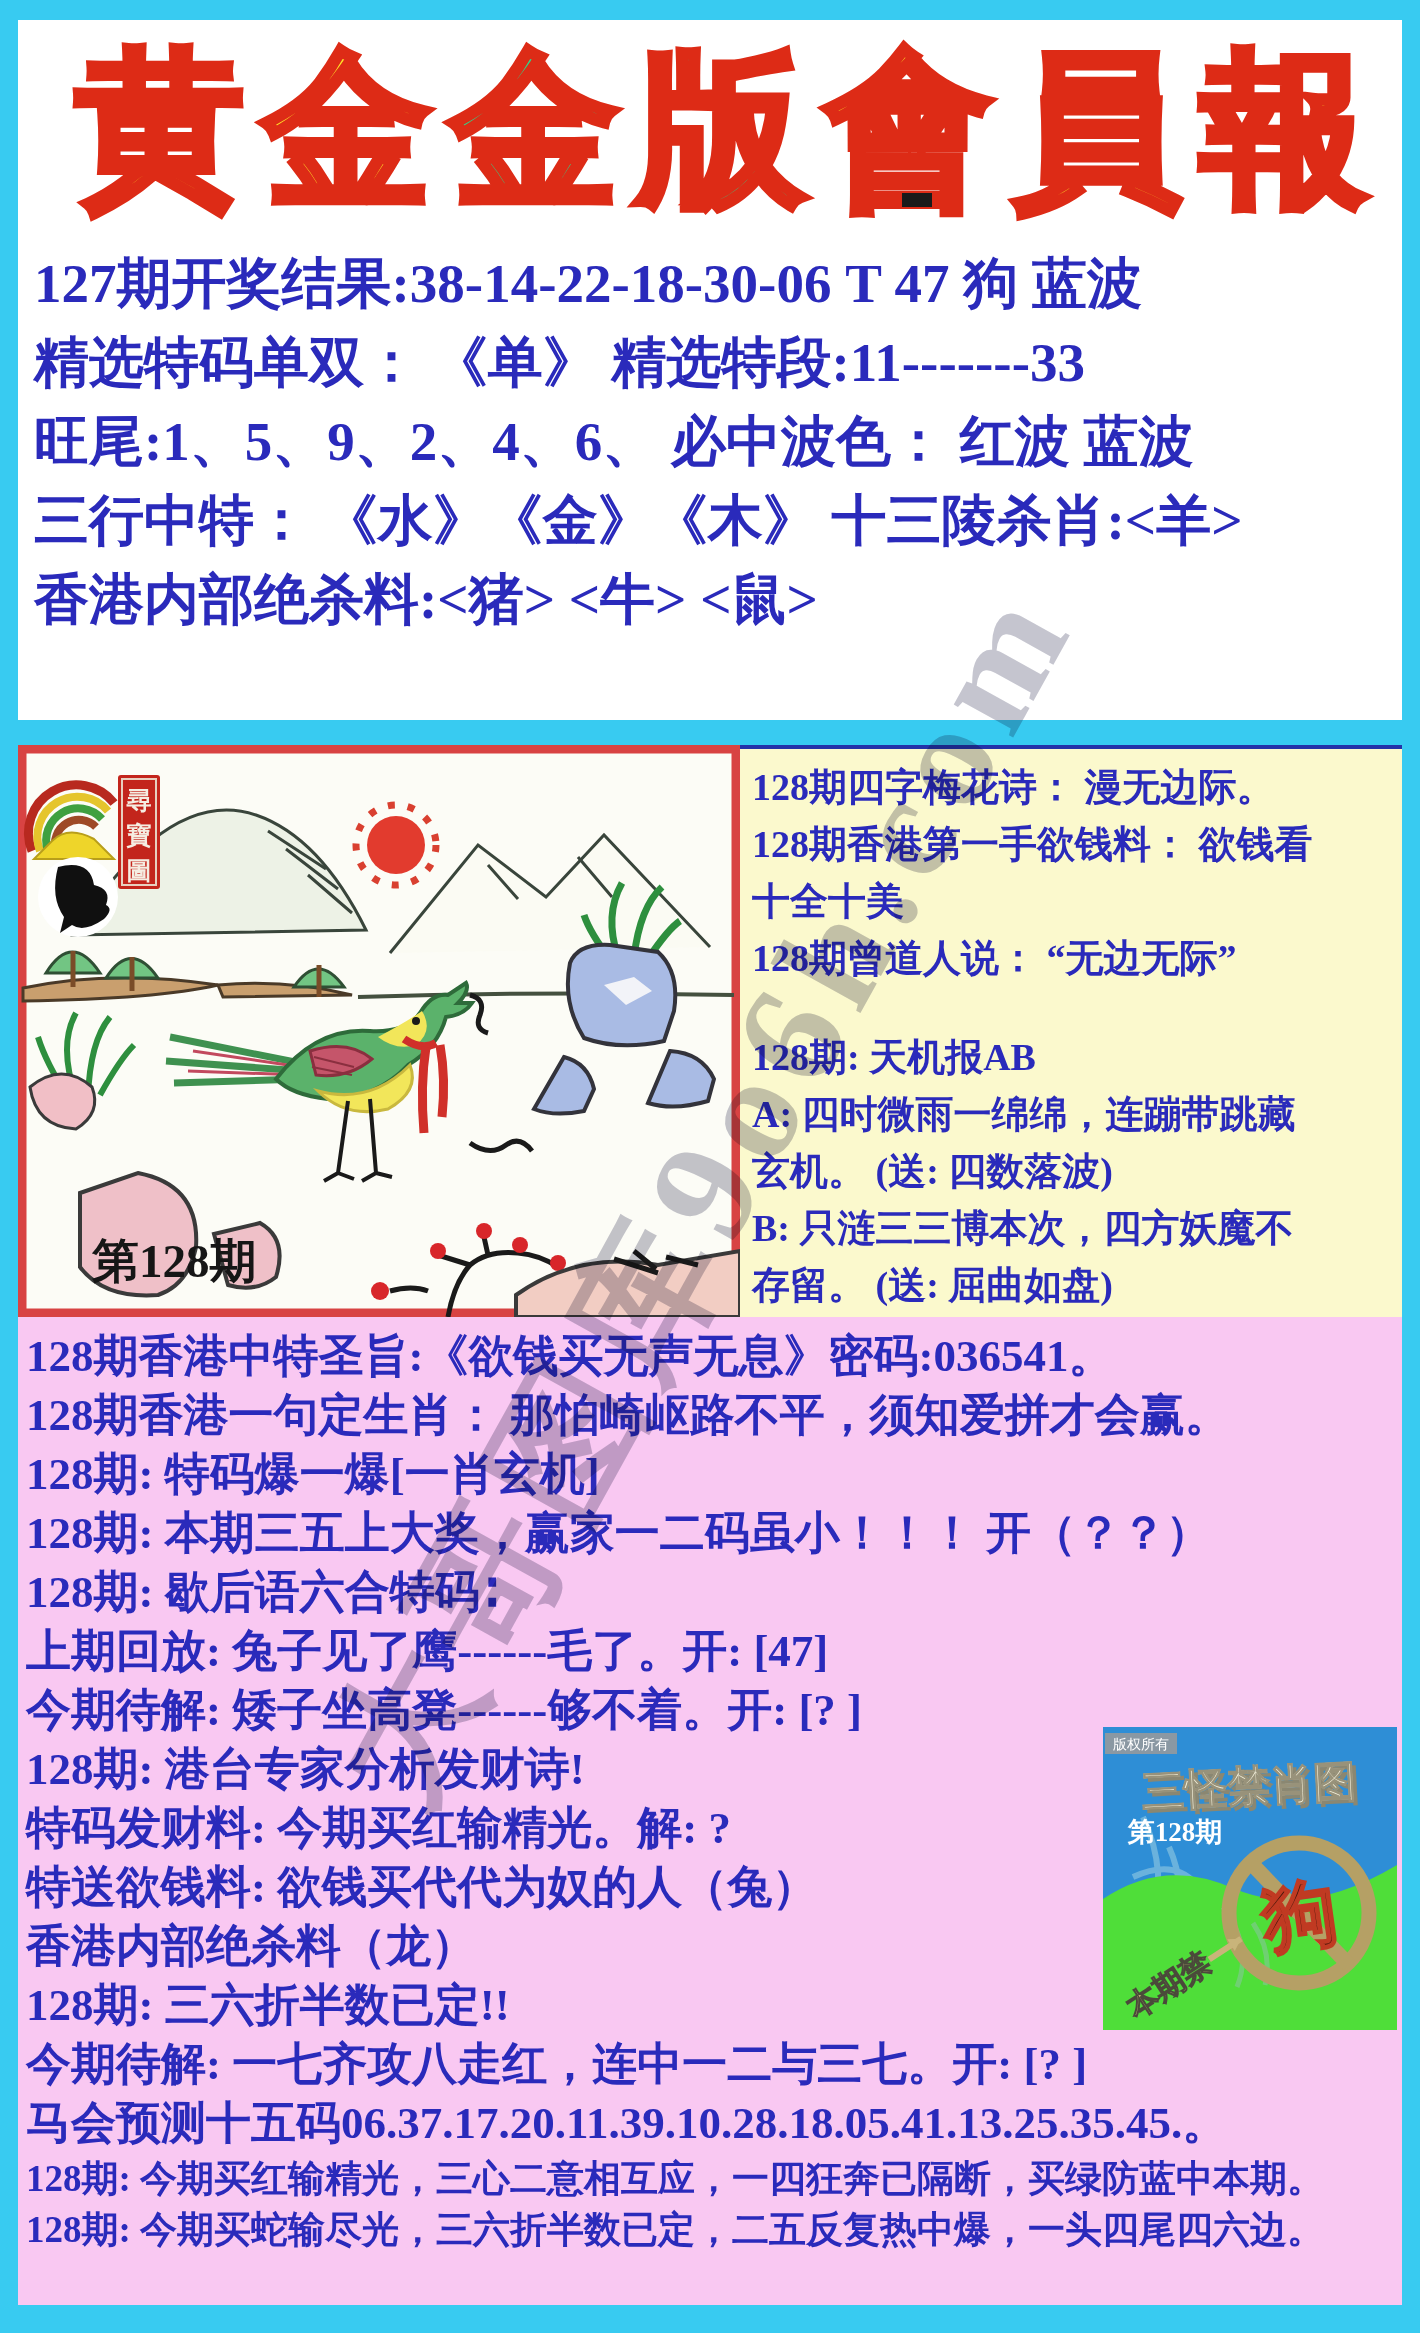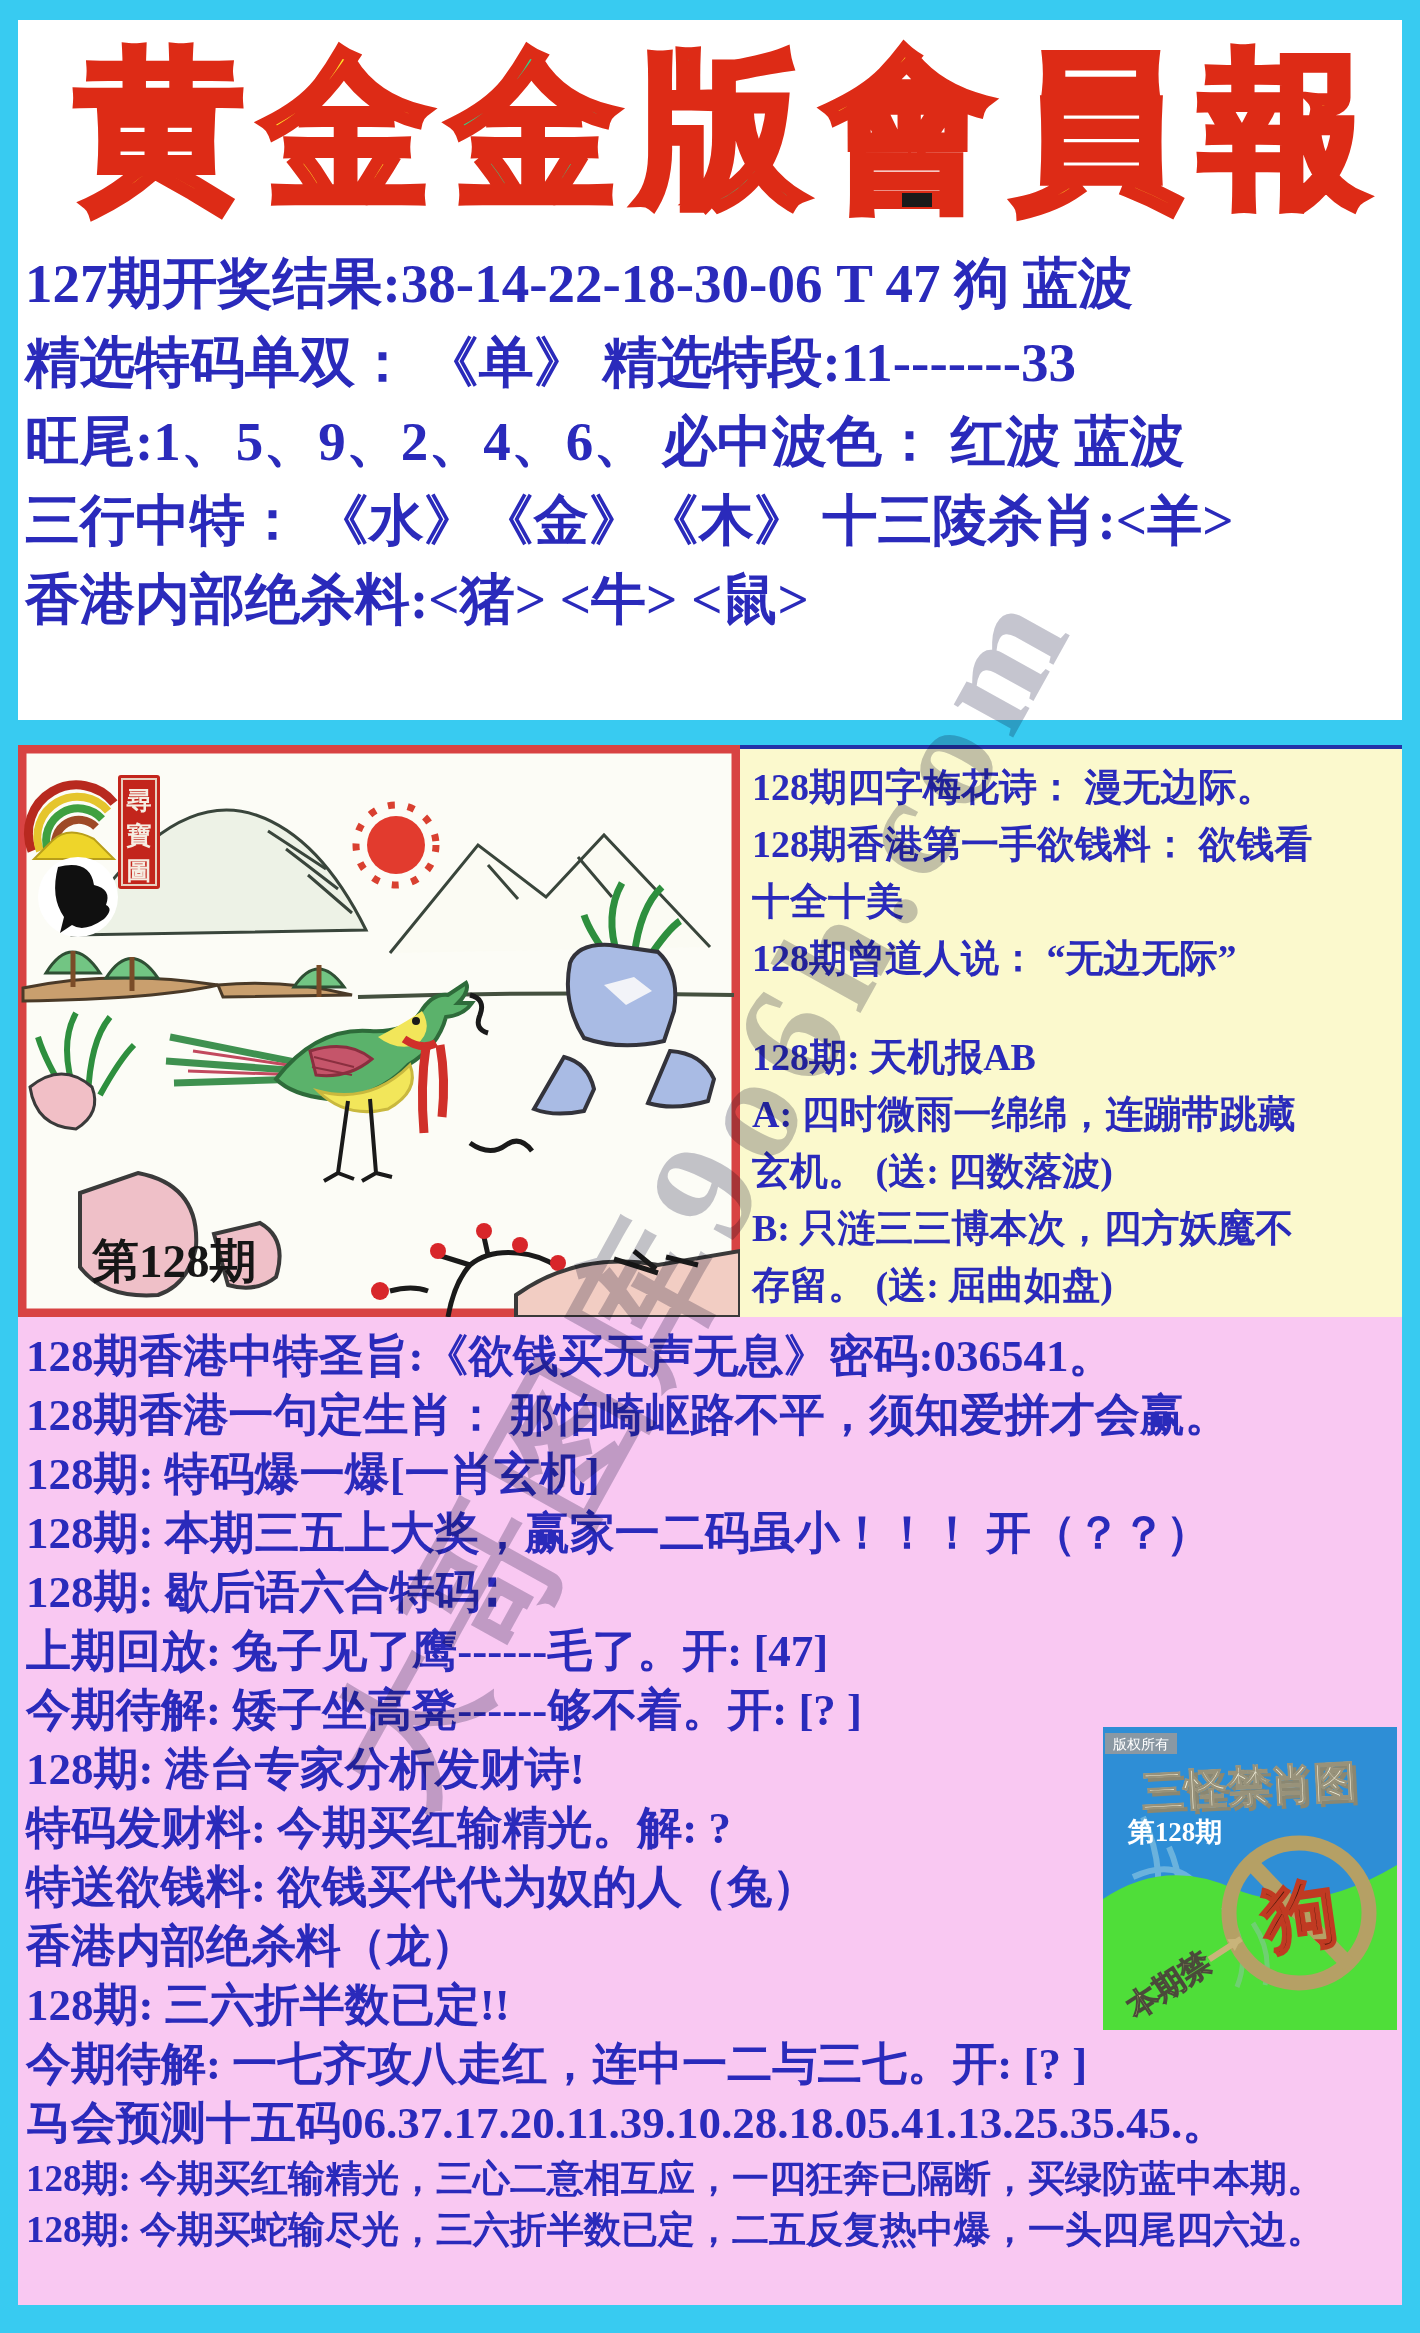--- a/index.html
+++ b/index.html
@@ -29,21 +29,21 @@
     font-size:168px;line-height:200px;font-weight:bold;
     -webkit-text-stroke:7px #DD2B16;
     text-shadow:0 0 2px #DD2B16;
     white-space:nowrap;
   }
   .c-yellow{color:#FFE428;}
   .c-green{color:#2BD98C;}
   .artifact-bar{
     position:absolute;left:884px;top:173px;width:30px;height:14px;background:#1A1A1A;
   }
-  .top-lines{position:absolute;left:7px;top:224px;right:2px;}
+  .top-lines{position:absolute;left:16px;top:224px;right:2px;}
   .top-lines .tline{
     font-size:55px;line-height:79px;font-weight:bold;color:var(--blue);white-space:nowrap;
   }
   
   .mid{position:absolute;left:18px;top:745px;width:1384px;height:572px;display:flex;}
   .illustration{width:722px;height:572px;flex:0 0 auto;position:relative;}
   .yellow-panel{
     width:662px;height:572px;background:var(--yellow);
     border-top:4px solid #2433A8;
     padding:10px 6px 0 12px;

